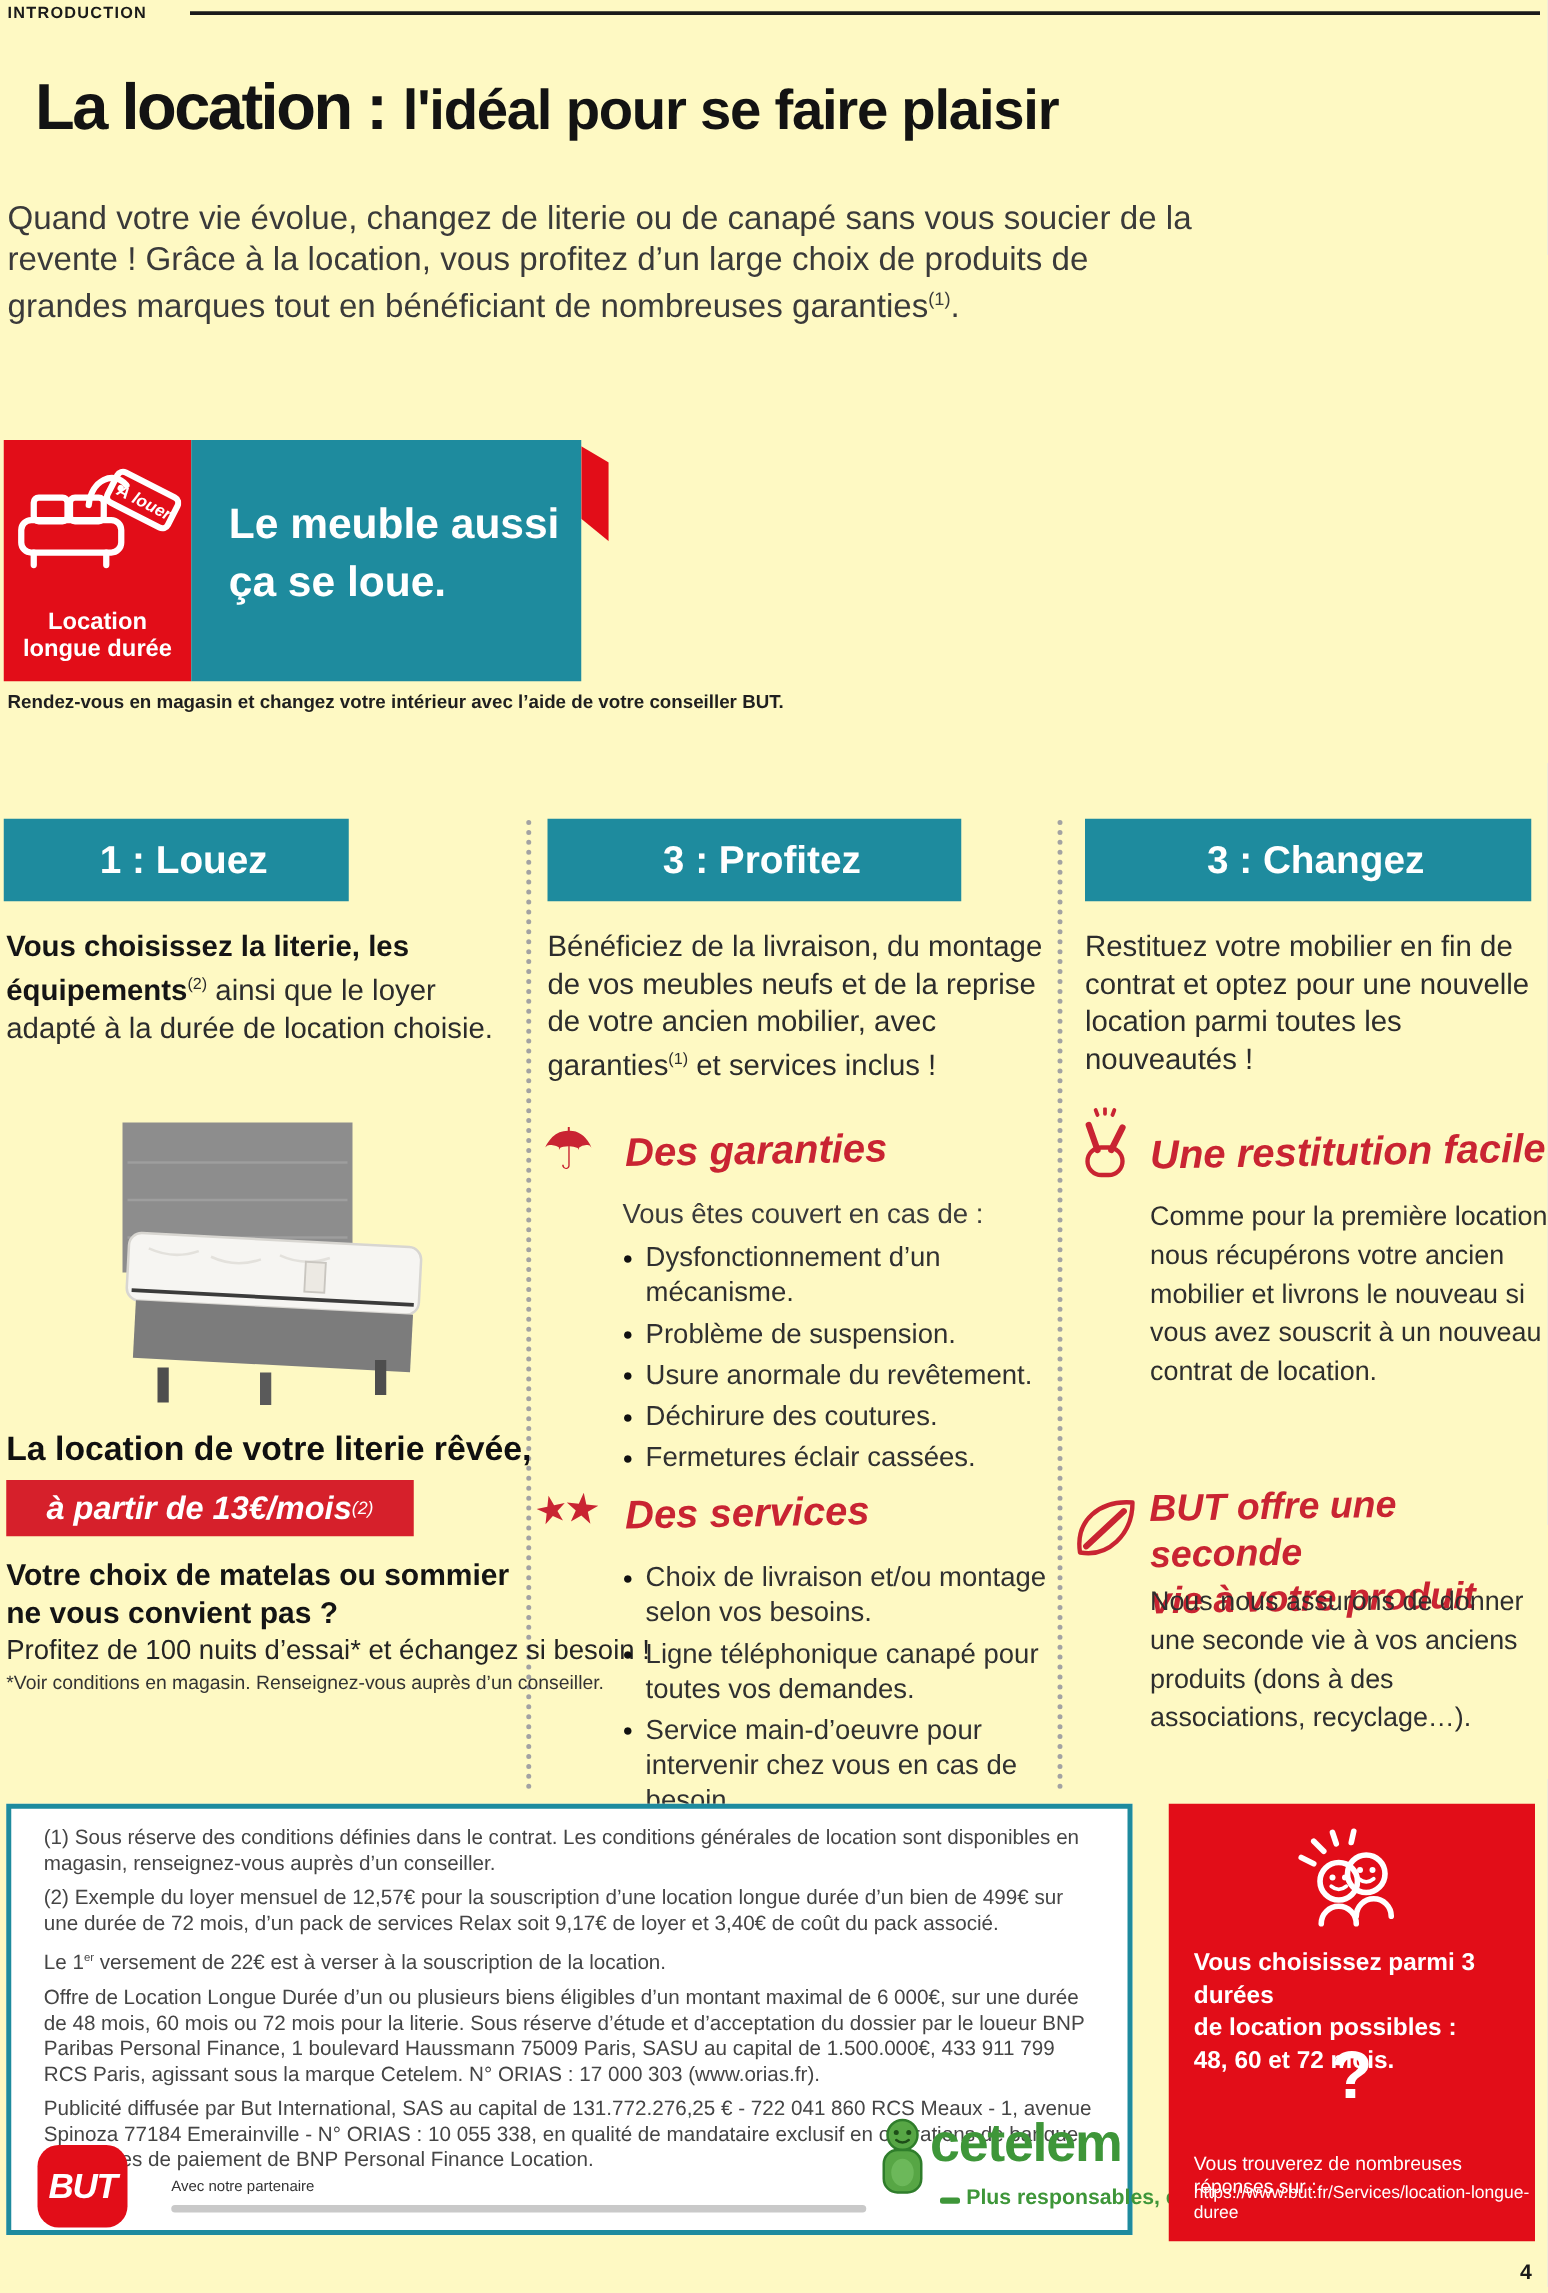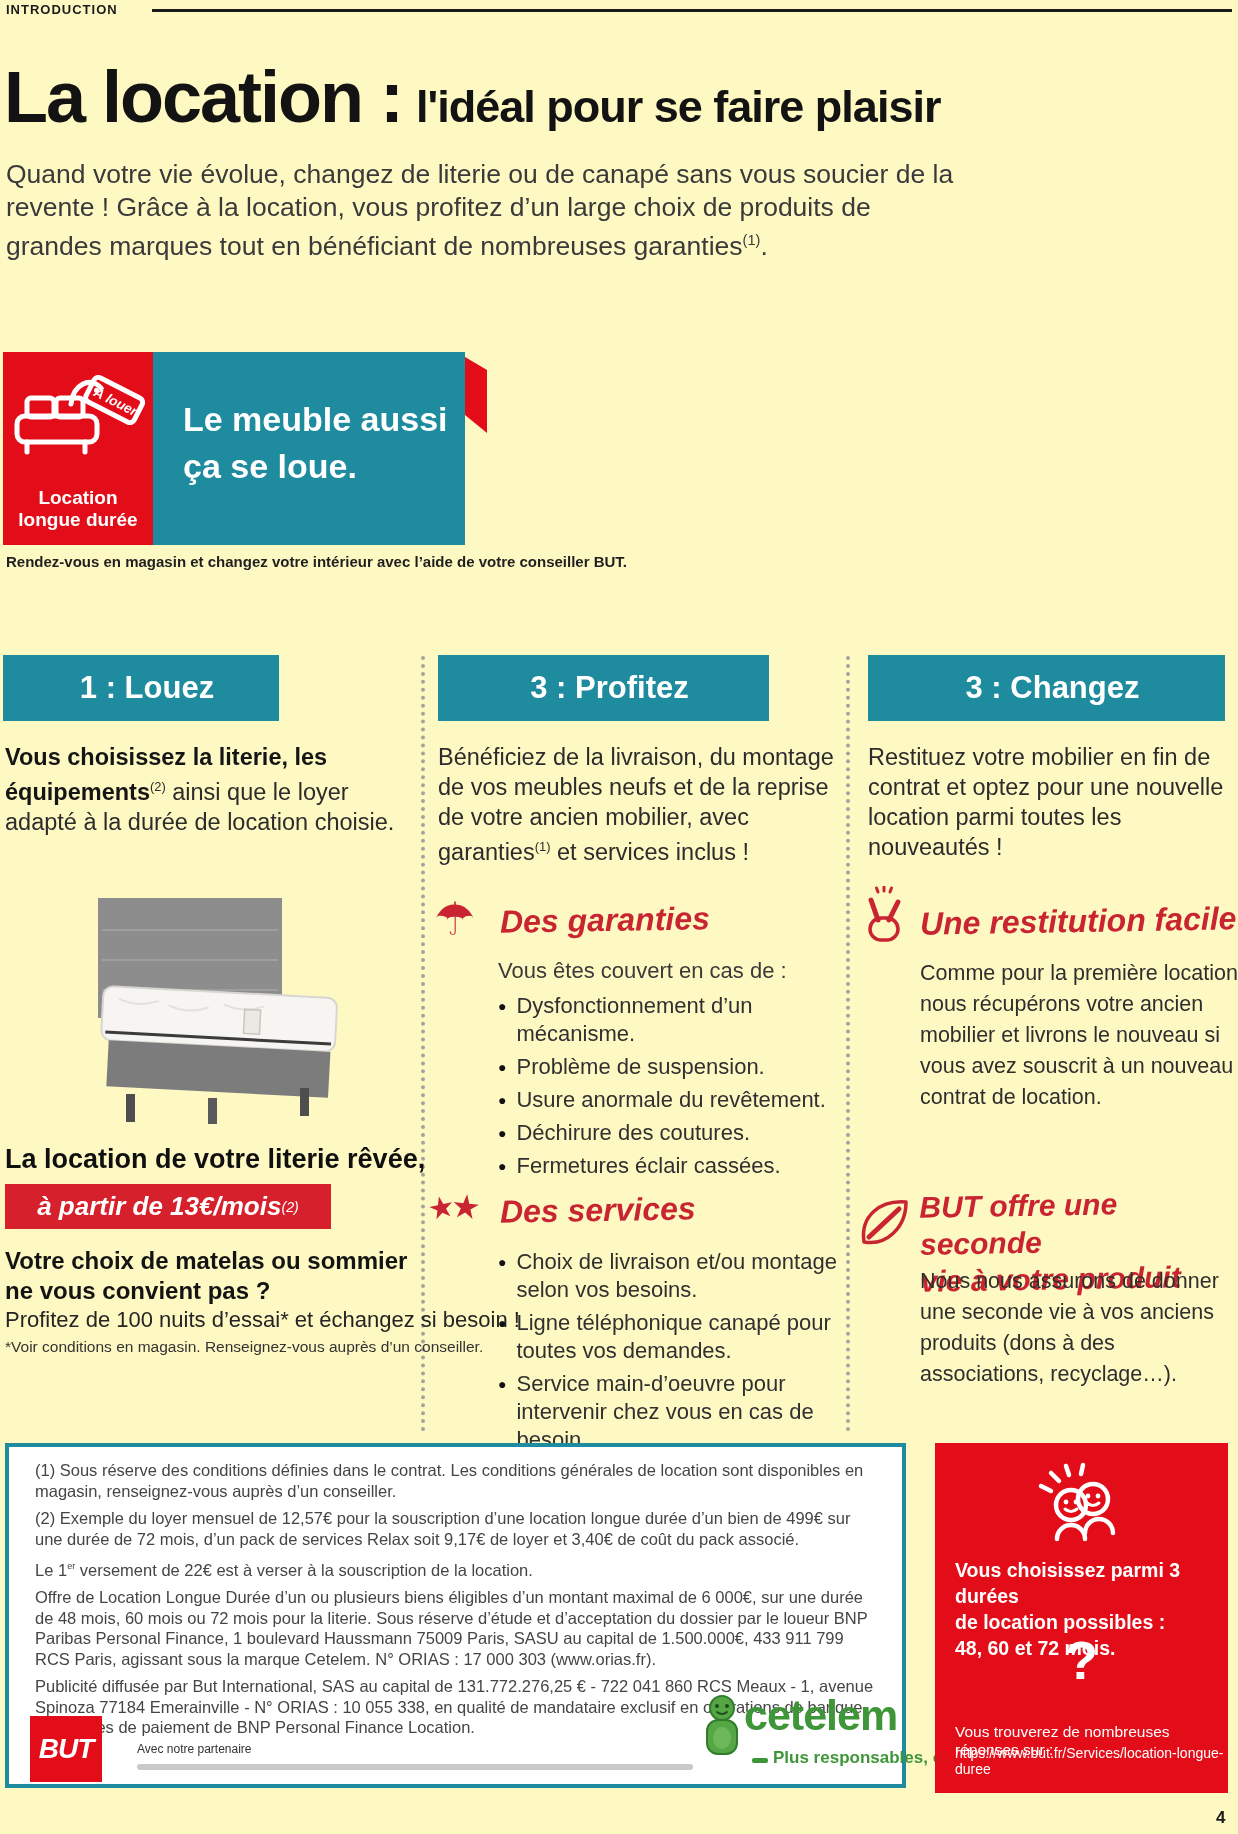--- a/index.html
+++ b/index.html
@@ -6,21 +6,21 @@
   .page{position:relative;width:1238px;height:1834px;background:#fef9c3;overflow:hidden;
         font-family:"Liberation Sans", sans-serif;color:#222;margin:0 auto;}
   .abs{position:absolute;}
 
   
   .kicker{left:6px;top:2px;font-size:13px;font-weight:bold;letter-spacing:1px;color:#1a1a1a;}
   .kicker-line{left:152px;top:9px;width:1080px;height:3px;background:#1a1a1a;}
 
   
   .title{left:4px;top:56px;display:flex;align-items:baseline;white-space:nowrap;color:#131313;}
-  .title-main{font-size:72px;font-weight:bold;letter-spacing:-2px;}
+  .title-main{font-size:52px;font-weight:bold;letter-spacing:-2px;margin-left:24px;}
   .title-sub{font-size:45px;font-weight:bold;letter-spacing:-1px;margin-left:14px;}
 
   
   .intro{left:6px;top:158px;width:965px;font-size:26.5px;line-height:33px;color:#3a3a3a;margin:0;}
   sup{font-size:0.55em;font-weight:normal;}
 
   
   .banner{left:3px;top:352px;width:484px;height:193px;}
   .banner-red{position:absolute;left:0;top:0;width:150px;height:193px;background:#e20d18;}
   .banner-sofa{position:absolute;left:8px;top:12px;}
@@ -79,21 +79,21 @@
   .secondevie-icon{left:856px;top:1194px;}
   .secondevie-title{left:920px;top:1186px;font-size:30px;line-height:37px;}
   .secondevie-text{left:920px;top:1266px;width:322px;font-size:21.5px;line-height:31px;color:#2e2e2e;}
 
   
   .footer-box{left:5px;top:1443px;width:901px;height:345px;border:4px solid #1e8b9e;background:#fff;box-sizing:border-box;}
   .legal{left:35px;top:1460px;width:845px;font-size:16.5px;line-height:20.5px;color:#454545;}
   .legal p{margin:0 0 7px 0;}
   .but-logo{left:30px;top:1716px;width:72px;height:66px;background:#e20d18;color:#fff;
       display:flex;align-items:center;justify-content:center;font-size:28px;font-weight:900;
-      font-style:italic;letter-spacing:-1px;}
+      font-style:italic;letter-spacing:-1px;border-radius:17px;}
   .partner-label{left:137px;top:1742px;font-size:12px;color:#333;}
   .partner-line{left:137px;top:1764px;width:556px;height:6px;background:#c9c9c9;border-radius:3px;}
   .cetelem{left:700px;top:1694px;display:flex;align-items:flex-start;}
   .cetelem-word{color:#3e9639;font-size:43px;font-weight:bold;letter-spacing:-1px;line-height:1;margin-left:0;}
   .cetelem-tagline{left:752px;top:1748px;font-size:17px;font-weight:bold;color:#3e9639;}
   .cetelem-dash{display:inline-block;width:16px;height:5px;background:#3e9639;margin-right:5px;border-radius:2px;}
 
   .info-box{left:935px;top:1443px;width:293px;height:350px;background:#e20d18;color:#fff;}
   .faces-icon{position:absolute;left:96px;top:18px;}
   .info-lines{position:absolute;left:20px;top:114px;font-size:19.5px;font-weight:bold;line-height:26px;}

